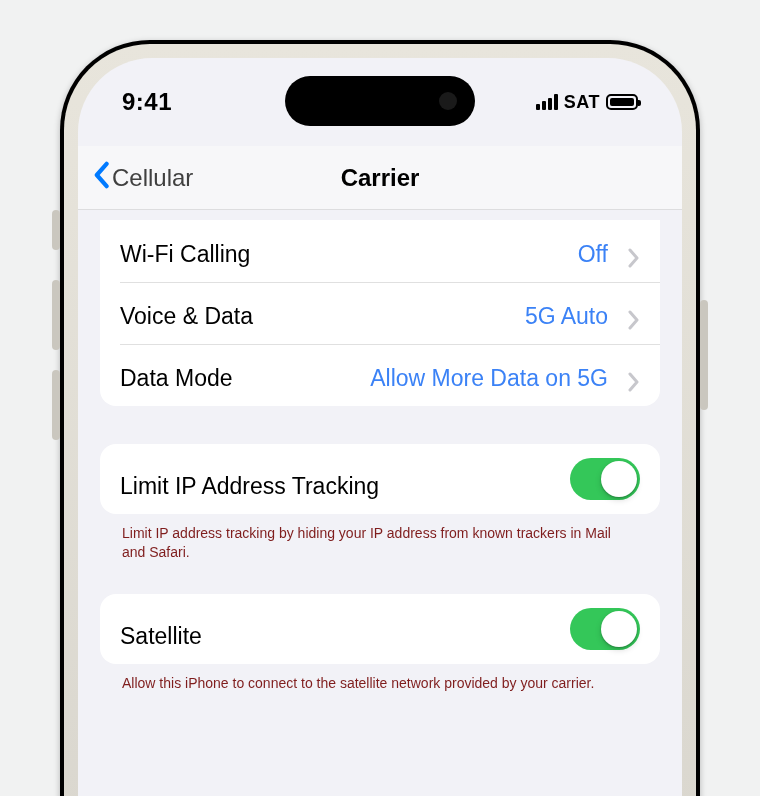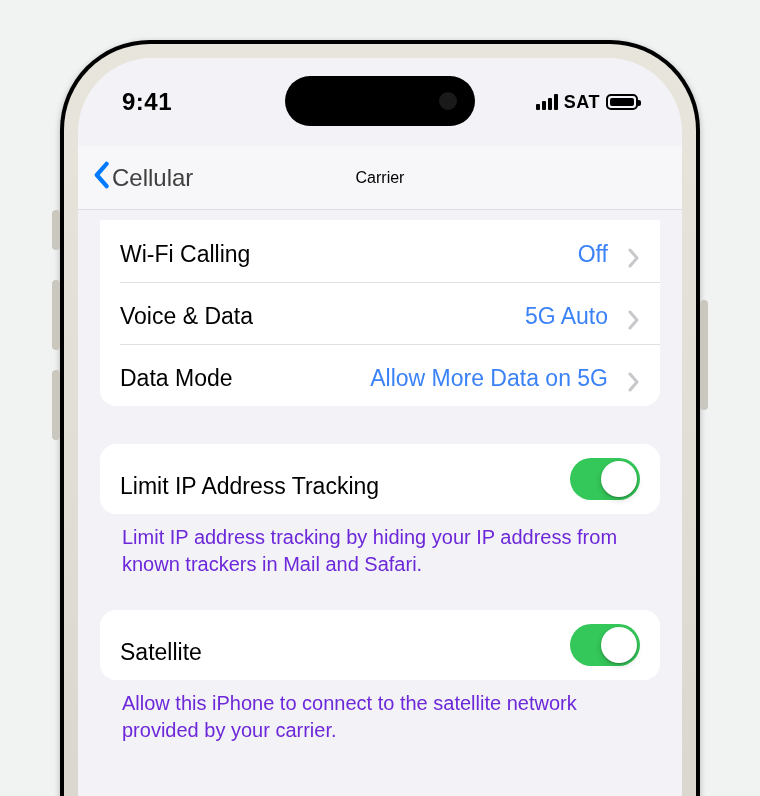--- a/index.html
+++ b/index.html
@@ -117,22 +117,22 @@
     position: absolute;
     top: 88px; left: 0; right: 0;
     height: 64px;
     display: flex;
     align-items: center;
     justify-content: center;
     border-bottom: 1px solid rgba(0,0,0,0.10);
     background: #f7f7f9cc;
   }
   .nav-title {
-    font-size: 16px;
-    font-weight: 400;
+    font-size: 24px;
+    font-weight: 700;
     color: #000;
   }
   .nav-back {
     position: absolute;
     left: 14px;
     display: flex;
     align-items: center;
     gap: 2px;
     color: #404040;
     font-size: 24px;
@@ -193,23 +193,23 @@
     position: absolute;
     right: 3px; top: 3px;
     width: 36px; height: 36px;
     background: #fff;
     border-radius: 50%;
     box-shadow: 0 1px 2px rgba(0,0,0,0.25), 0 3px 6px rgba(0,0,0,0.15);
   }
 
   .footer {
     padding: 10px 22px 0 22px;
-    font-size: 20px;
+    font-size: 14px;
     line-height: 1.35;
-    color: #6d28d9;
+    color: #7f1d1d;
   }
 </style>
 </head>
 <body>
 
 <div class="phone">
   <div class="phone-buttons-left">
     <div class="btn b1"></div>
       <div class="btn b2"></div>
       <div class="btn b3"></div>

